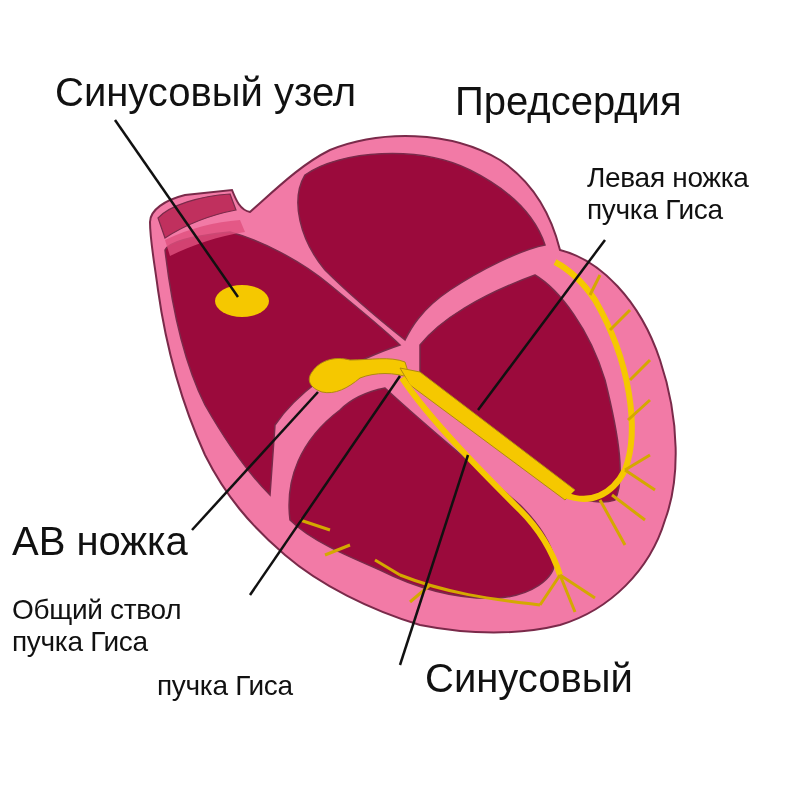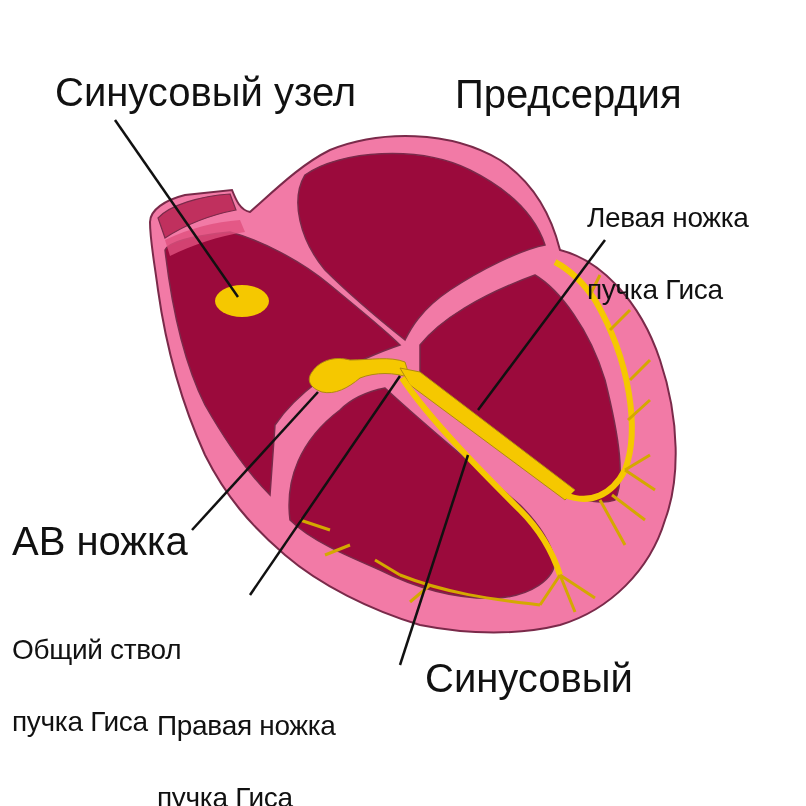--- a/index.html
+++ b/index.html
@@ -7,21 +7,21 @@
     .diagram { position: absolute; left: 0; top: 0; width: 806px; height: 806px; }
     .label {
       position: absolute;
       font-family: "Liberation Sans", "DejaVu Sans", sans-serif;
       color: #111111;
       white-space: nowrap;
       line-height: 1.15;
     }
     .label.big { font-size: 40px; }
     .label.mid { font-size: 28px; letter-spacing: -0.3px; }
-    .label .line { display: block; margin-top: 40px; }
+    .label .line { display: block; }
   </style>
 </head>
 <body>
 
 <svg class="diagram" viewBox="0 0 806 806" xmlns="http://www.w3.org/2000/svg">
 
   <g>
     <path d="M150 222 C150 210 165 200 185 195 L232 190 C236 200 240 210 250 212 C275 190 300 165 330 150 C380 130 450 130 500 160 C530 180 550 210 560 250 C600 260 640 300 660 360 C680 420 680 480 665 520 C650 570 610 610 560 625 C520 635 470 635 420 625 C370 610 320 585 285 555 C250 525 225 495 205 455 C180 400 165 340 158 290 C154 260 150 240 150 222 Z" fill="#f27aa6" stroke="#7a2a4a" stroke-width="2"></path>
 
     <path d="M165 250 C170 240 200 235 230 232 C260 240 300 260 330 285 C360 310 385 330 400 345 C370 355 340 370 320 380 C300 395 285 410 275 425 L270 495 C245 470 225 440 205 405 C185 365 172 310 165 250 Z" fill="#9b0a3c" stroke="#7a2a4a" stroke-width="1.5"></path>
@@ -56,27 +56,26 @@
   <g stroke="#111111" stroke-width="2.5">
     <line x1="115" y1="120" x2="238" y2="297"></line>
     <line x1="605" y1="240" x2="478" y2="410"></line>
     <line x1="192" y1="530" x2="318" y2="392"></line>
     <line x1="250" y1="595" x2="400" y2="376"></line>
     <line x1="400" y1="665" x2="468" y2="455"></line>
   </g>
 </svg>
 
 <div class="label big" style="left:31px; top:69px;margin-left:24px;">Синусовый узел</div>
-<div class="label big" style="left:455px; top:71px;">Предсердия</div>
+<div class="label big" style="left:455px; top:78px;">Предсердия</div>
 <div class="label mid" style="left:587px; top:162px;">
   <span class="line">Левая ножка</span>
   <span class="line">пучка Гиса</span>
 </div>
 <div class="label big" style="left:12px; top:518px;">АВ ножка</div>
 <div class="label mid" style="left:12px; top:594px;">
   <span class="line">Общий ствол</span>
   <span class="line">пучка Гиса</span>
 </div>
 <div class="label mid" style="left:157px; top:670px;">
-  <span class="line">Правая ножка</span>
   <span class="line">пучка Гиса</span>
 </div>
 <div class="label big" style="left:425px; top:655px;">Синусовый</div>
 
 </body></html>

